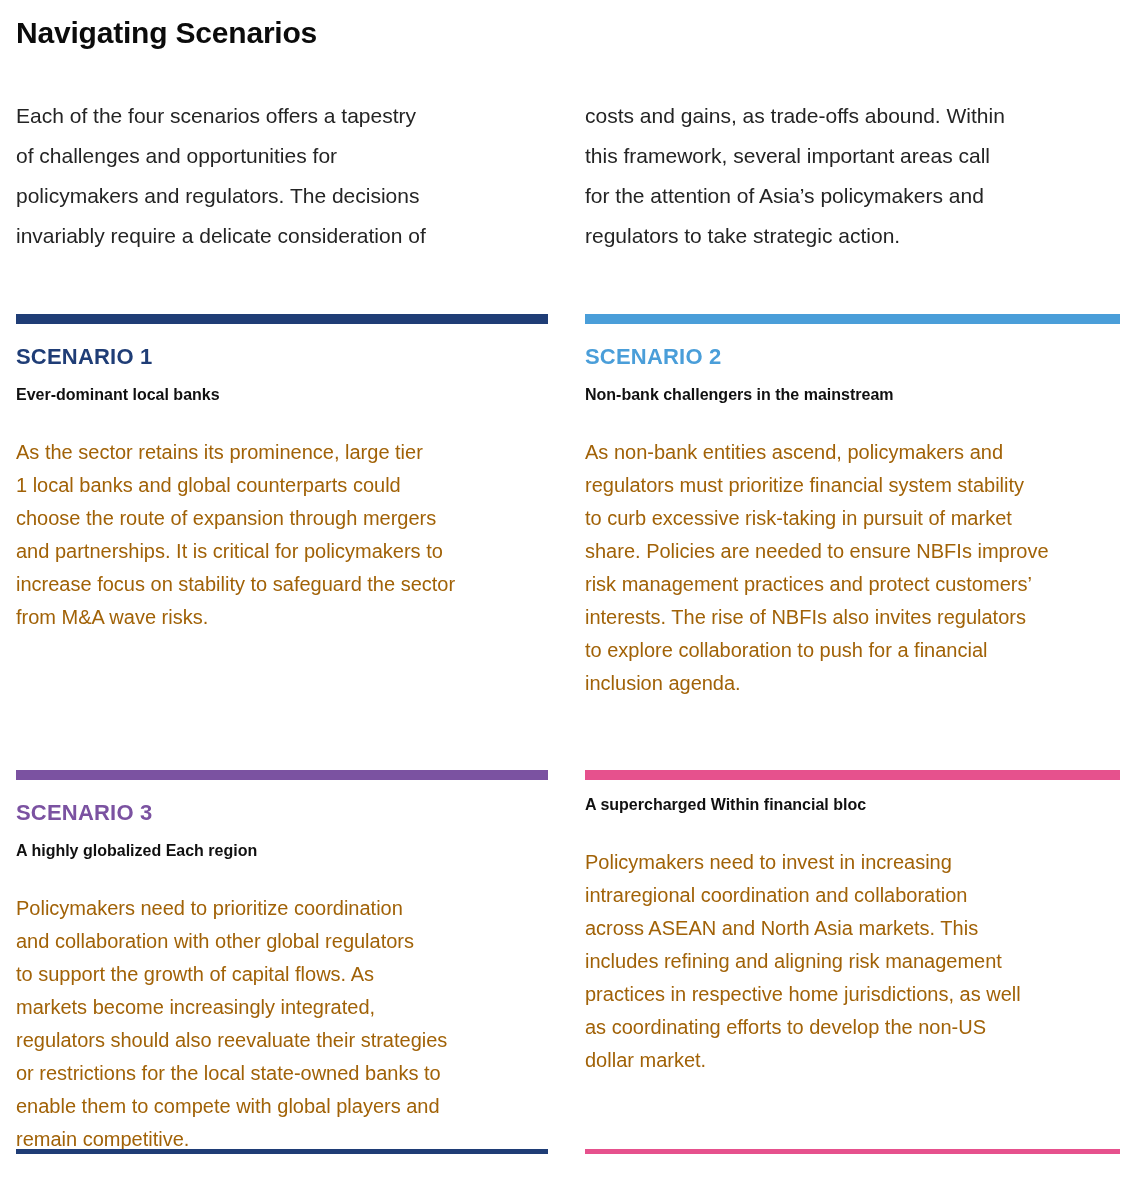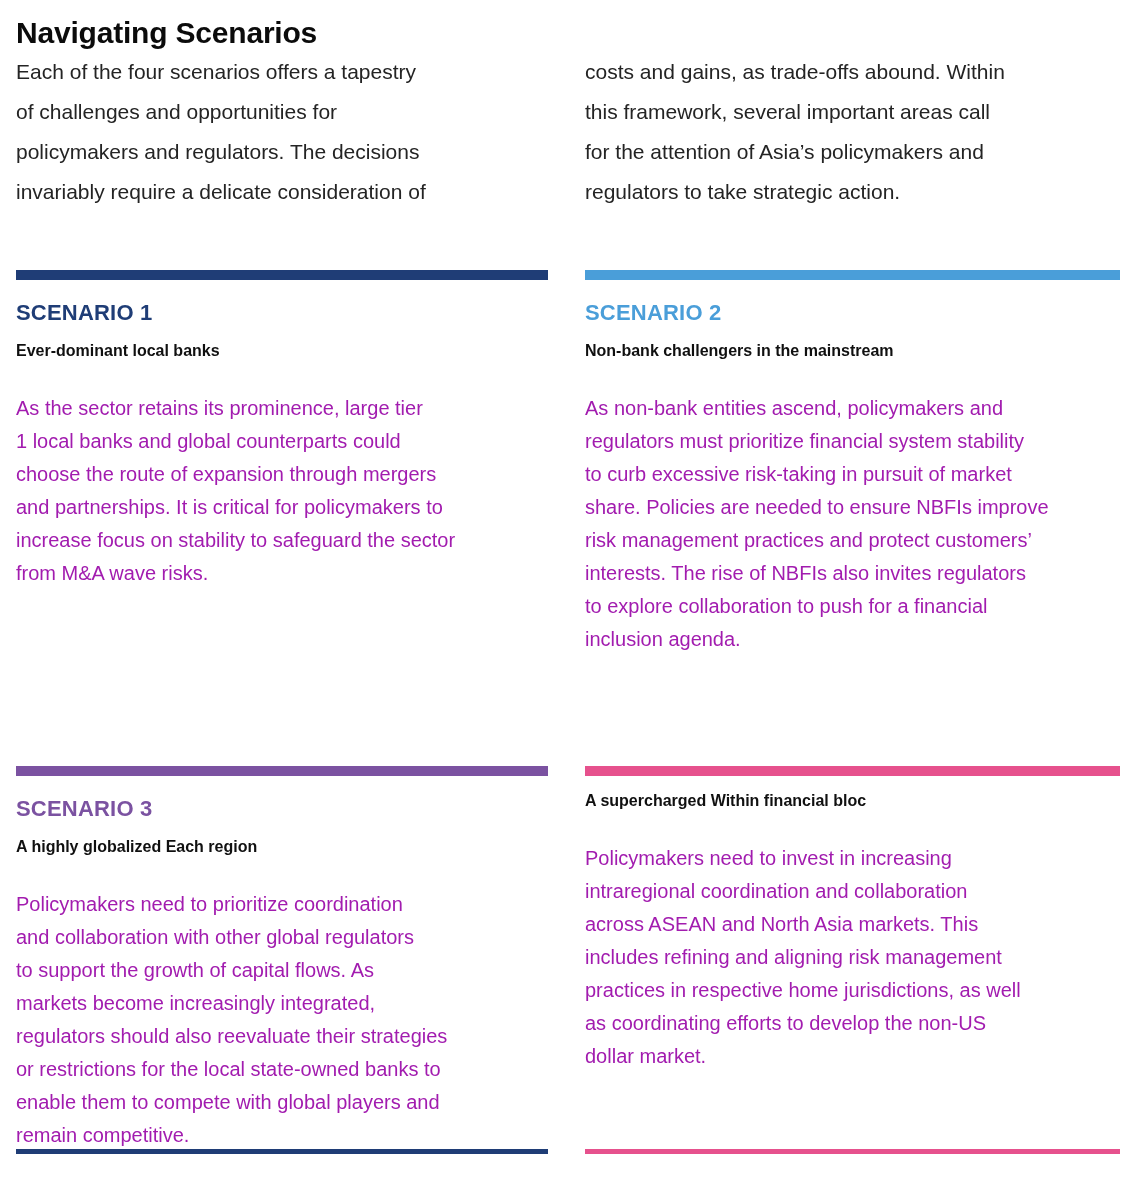--- a/index.html
+++ b/index.html
@@ -27,31 +27,31 @@
     font-size: 26px;
     line-height: 34px;
     font-weight: 400;
     color: #161616;
   }
   .two-col {
     display: grid;
     grid-template-columns: 532px 535px;
     column-gap: 37px;
   }
-  .intro { }
+  .intro { margin-top: 44px; }
   .intro p {
     margin: 0;
     font-size: 21px;
     line-height: 40px;
     color: #242424;
     white-space: pre-line;
   }
   .scenario-grid {
     margin-top: 58px;
-    row-gap: 110px;
+    row-gap: 70px;
   }
   .card { display: block; }
   .accent-bar { height: 10px; width: 100%; background: #999; }
   .scenario-label {
     margin-top: 19px;
     font-size: 22px;
     line-height: 27px;
     font-weight: 700;
     letter-spacing: 0.2px;
   }
@@ -59,21 +59,21 @@
     margin: 11px 0 0 0;
     font-size: 16px;
     line-height: 27px;
     font-weight: 700;
     color: #101010;
   }
   .scenario-body {
     margin: 28px 0 0 0;
     font-size: 20px;
     line-height: 33px;
-    color: #a21caf;
+    color: #a16207;
     white-space: pre-line;
   }
   .footer-bar {
     position: absolute;
     bottom: 0;
     height: 5px;
   }
   .footer-bar.left  { left: 16px;  width: 532px; }
   .footer-bar.right { left: 585px; width: 535px; }
 </style>

